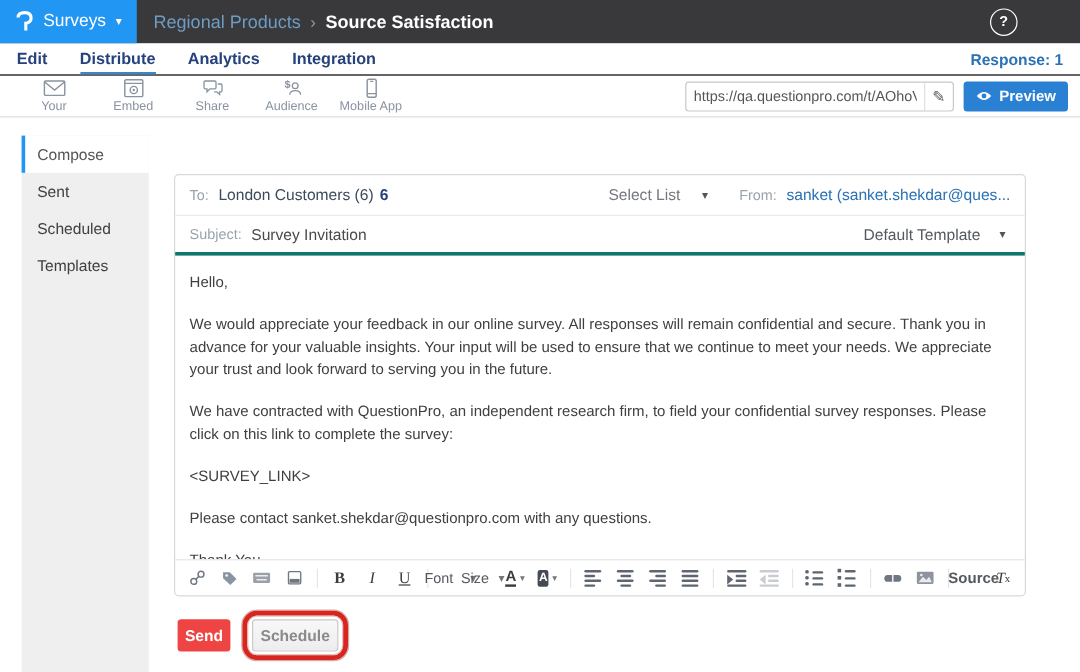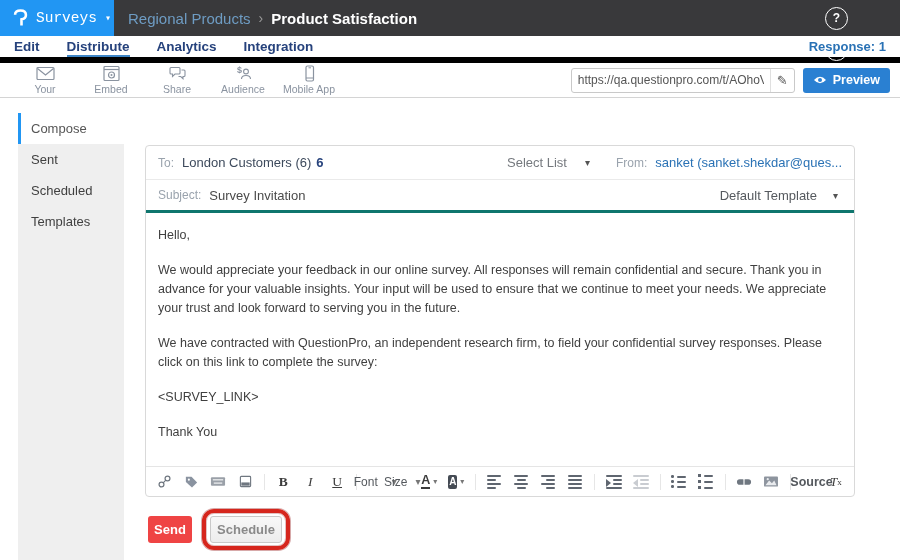--- a/index.html
+++ b/index.html
@@ -2,38 +2,38 @@
 <html><head>
 <meta charset="utf-8">
 <style>
   * { margin:0; padding:0; box-sizing:border-box; }
   html,body { width:900px; height:560px; overflow:hidden; background:#fff;
     font-family:"Liberation Sans", sans-serif; }
 
   
   .header { height:36px; background:#39393b; display:flex; align-items:center; }
   .logo-block { height:36px; width:114px; background:#2196f3; display:flex;
-    align-items:center; padding-left:13px; gap:8px; cursor:pointer; flex:none;font-family:Liberation Mono, monospace; }
+    align-items:center; padding-left:13px; gap:8px; cursor:pointer; flex:none; }
   .logo-block svg { display:block; }
   .logo-label { color:#fff; font-size:14.5px; }
   .caret { font-size:10px; color:#fff; }
   .breadcrumb { display:flex; align-items:center; gap:8px; margin-left:14px; font-size:15px; }
   .bc-parent { color:#6e9cc3; }
   .bc-sep { color:#9a9a9a; font-size:14px; }
   .bc-current { color:#fff; font-weight:700; }
   .header-right { margin-left:auto; display:flex; align-items:center; gap:8px; margin-right:11px;flex-direction:column; }
   .hdr-circle { width:23px; height:23px; border:1.6px solid #fff; border-radius:50%;
     display:flex; align-items:center; justify-content:center; color:#fff; font-size:12px;
     font-weight:700; cursor:pointer; flex:none; }
   .upgrade-btn { height:23px; padding:0 14px; border-radius:12px; background:#f9a11b;
     color:#fff; font-size:12px; font-weight:700; display:flex; align-items:center;
     border:none; cursor:pointer; }
 
   
-  .nav-row { height:27px; border-bottom:6px solid #000000; display:flex; align-items:center;
+  .nav-row { height:27px; border-bottom:1px solid #000000; display:flex; align-items:center;
     padding:0 14px; }
   .nav-tabs { display:flex; gap:27px; height:100%; }
   .nav-tab { color:#26427c; font-size:13.5px; font-weight:600; display:flex; align-items:center;
     cursor:pointer; border-bottom:2px solid transparent; padding-top:1px; }
   .nav-tab.active { font-weight:700; border-bottom-color:#3d85c6; }
   .response-label { margin-left:auto; color:#2a72b5; font-size:13px; font-weight:600; }
 
   
   .channel-row { height:35px; border-bottom:1px solid #d4d4d4; display:flex; align-items:center;
     padding-left:12px; }
@@ -143,21 +143,21 @@
   <div class="logo-block">
     <svg width="15" height="20" viewBox="0 0 18 22">
       <path d="M2.5 7 Q2.5 2 9 2 Q15.5 2 15.5 7.5 Q15.5 12 10.2 12.6 L10.2 20" stroke="#ffffff" stroke-width="3.1" fill="none"></path>
     </svg>
     <span class="logo-label">Surveys</span>
     <span class="caret">▾</span>
   </div>
   <div class="breadcrumb">
     <span class="bc-parent">Regional Products</span>
     <span class="bc-sep">›</span>
-    <span class="bc-current">Product Satisfaction</span>
+    <span class="bc-current">Source Satisfaction</span>
   </div>
   <div class="header-right">
     <div class="hdr-circle">
       <svg width="13" height="13" viewBox="0 0 16 16">
         <circle cx="6.5" cy="6.5" r="4.2" stroke="#fff" stroke-width="1.7" fill="none"></circle>
         <line x1="9.8" y1="9.8" x2="13.6" y2="13.6" stroke="#fff" stroke-width="1.9"></line>
       </svg>
     </div>
     <button class="upgrade-btn">Upgrade Now</button>
     <div class="hdr-circle">
@@ -272,20 +272,21 @@
         <span>Default Template</span>
         <span class="caret">▾</span>
       </span>
     </div>
 
     <div class="body-area">
       <p>Hello,</p>
       <p>We would appreciate your feedback in our online survey. All responses will remain confidential and secure. Thank you in advance for your valuable insights. Your input will be used to ensure that we continue to meet your needs. We appreciate your trust and look forward to serving you in the future.</p>
       <p>We have contracted with QuestionPro, an independent research firm, to field your confidential survey responses. Please click on this link to complete the survey:</p>
       <p>&lt;SURVEY_LINK&gt;</p>
+      <p>Please contact sanket.shekdar@questionpro.com with any questions.</p>
       <p>Thank You</p>
     </div>
 
     <div class="editor-bar">
       <span class="ed">
         <svg width="15" height="15" viewBox="0 0 16 16">
           <circle cx="4.8" cy="11.2" r="2.6" stroke="#6f7780" stroke-width="1.3" fill="none"></circle>
           <circle cx="11.2" cy="4.8" r="2.6" stroke="#6f7780" stroke-width="1.3" fill="none"></circle>
           <line x1="6.6" y1="9.4" x2="9.4" y2="6.6" stroke="#6f7780" stroke-width="1.3"></line>
         </svg>

